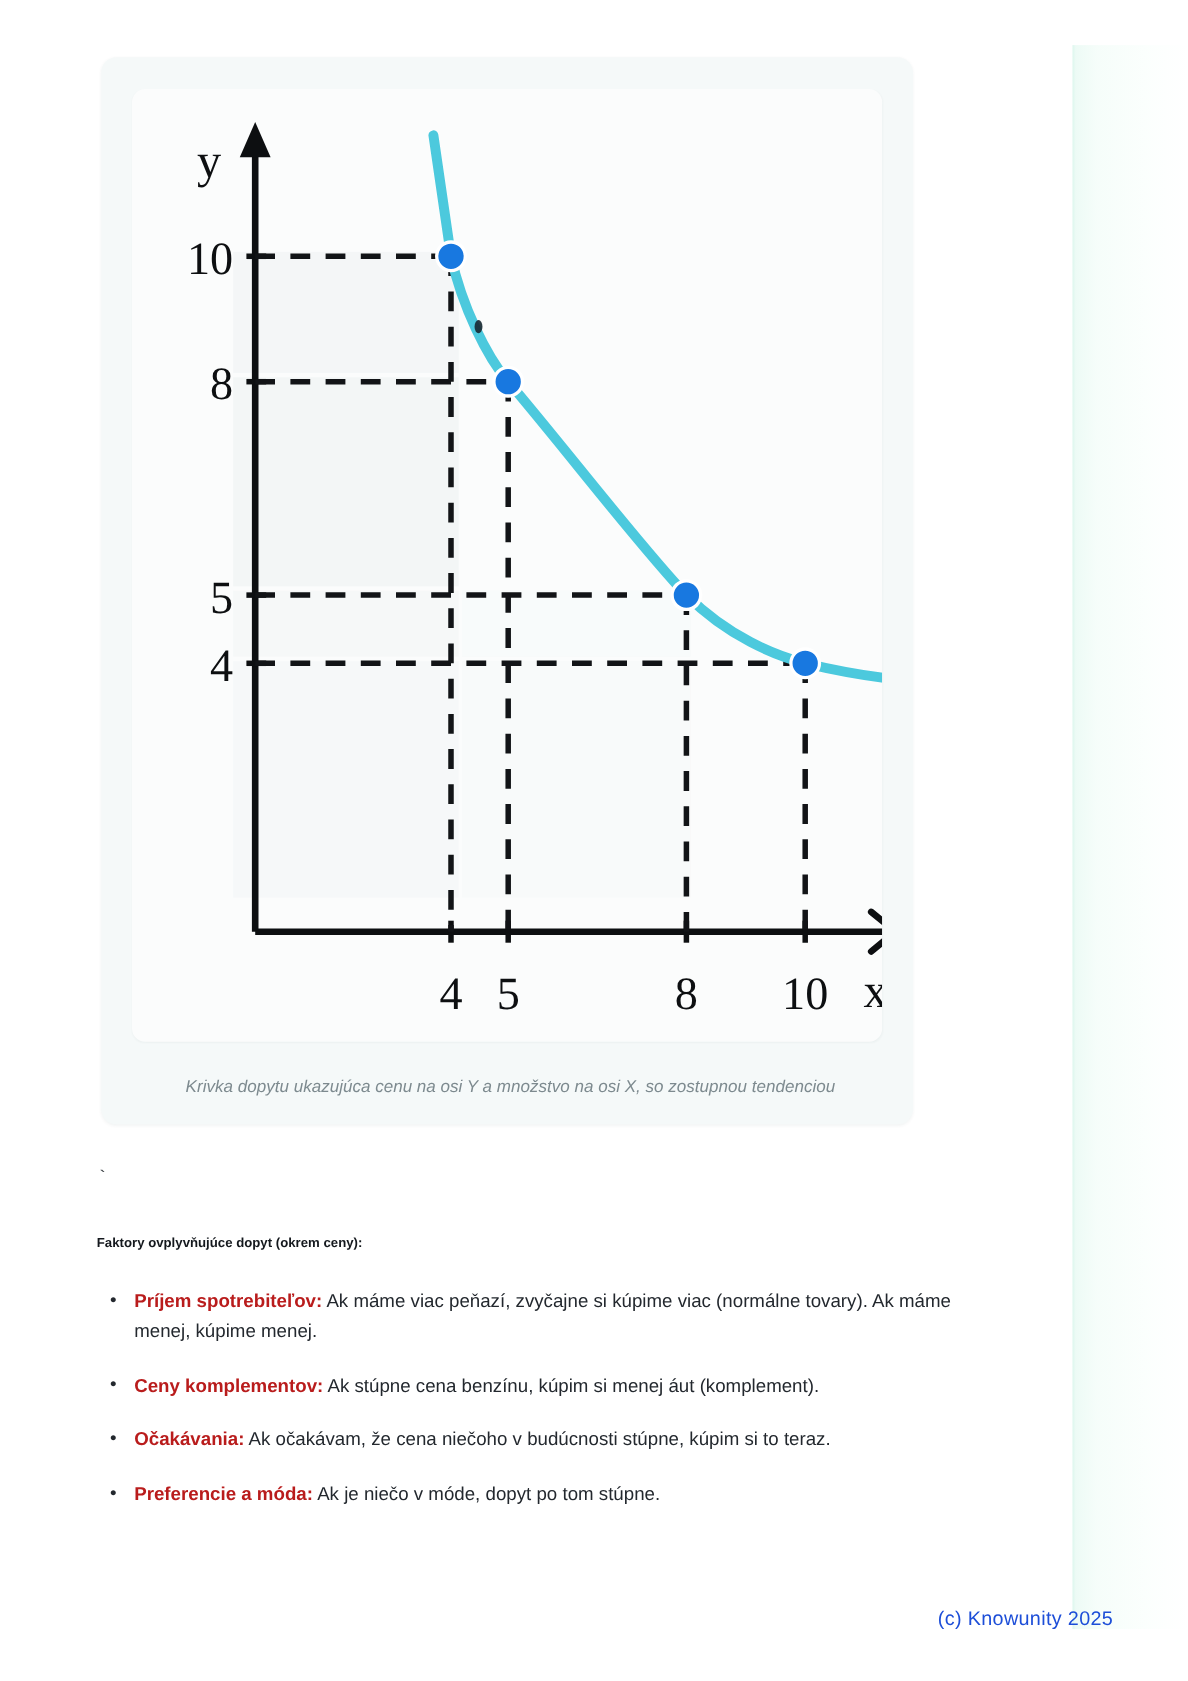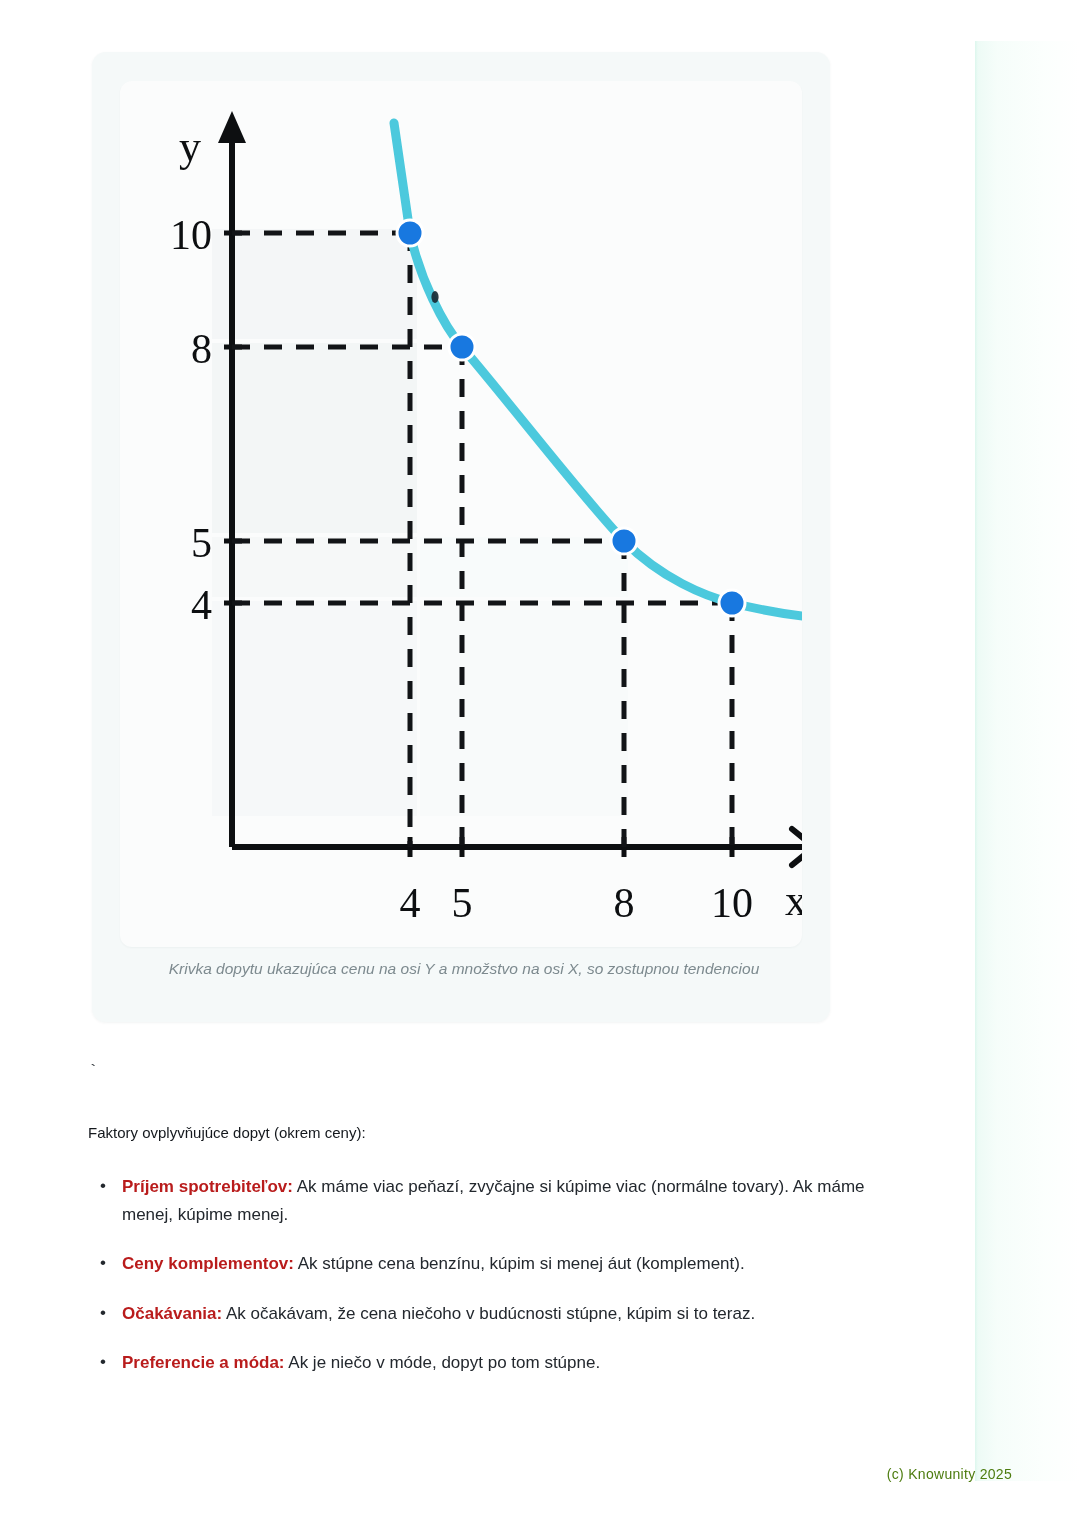--- a/index.html
+++ b/index.html
@@ -40,21 +40,21 @@
     background:#fbfcfc;
     border-radius:12px;
     box-shadow:0 1px 2px rgba(20,40,40,.04);
     overflow:hidden;
   }
   .plot-svg{display:block;width:682px;height:866px;}
 
   
   .figure-caption{
     position:absolute;
-    left:42px;top:905px;
+    left:42px;top:925px;
     width:660px;
     text-align:center;
     font-style:italic;
     font-size:15.5px;
     line-height:1.55;
     color:#7d8a8f;
   }
 
   
   .stray-tick{
@@ -67,22 +67,22 @@
 
   
   .prose{
     position:absolute;
     left:88px;top:1122px;
     width:790px;
     color:#1b1f24;
   }
   .prose h3{
     margin:0 0 30px 0;
-    font-size:15px;
-    font-weight:normal;
+    font-size:12px;
+    font-weight:bold;
     line-height:1.4;
     color:#14181d;
   }
   .prose ul{
     margin:0;padding:0;list-style:none;
   }
   .prose li{
     position:relative;
     padding-left:34px;
     margin-bottom:22px;
@@ -95,22 +95,22 @@
     content:"\2022";
     position:absolute;left:12px;top:-1px;
     font-size:17px;color:#23282e;
   }
   .prose li b{font-weight:bold;color:#b91c1c;}
 
   
   .watermark{
     position:absolute;
     right:68px;bottom:46px;
-    font-size:14px;
-    color:#4d7c0f;
+    font-size:18px;
+    color:#1d4ed8;
     letter-spacing:.3px;
     white-space:nowrap;
   }
 </style>
 </head>
 <body>
 
 <div class="right-band"></div>
 
 <div class="figure-card">

